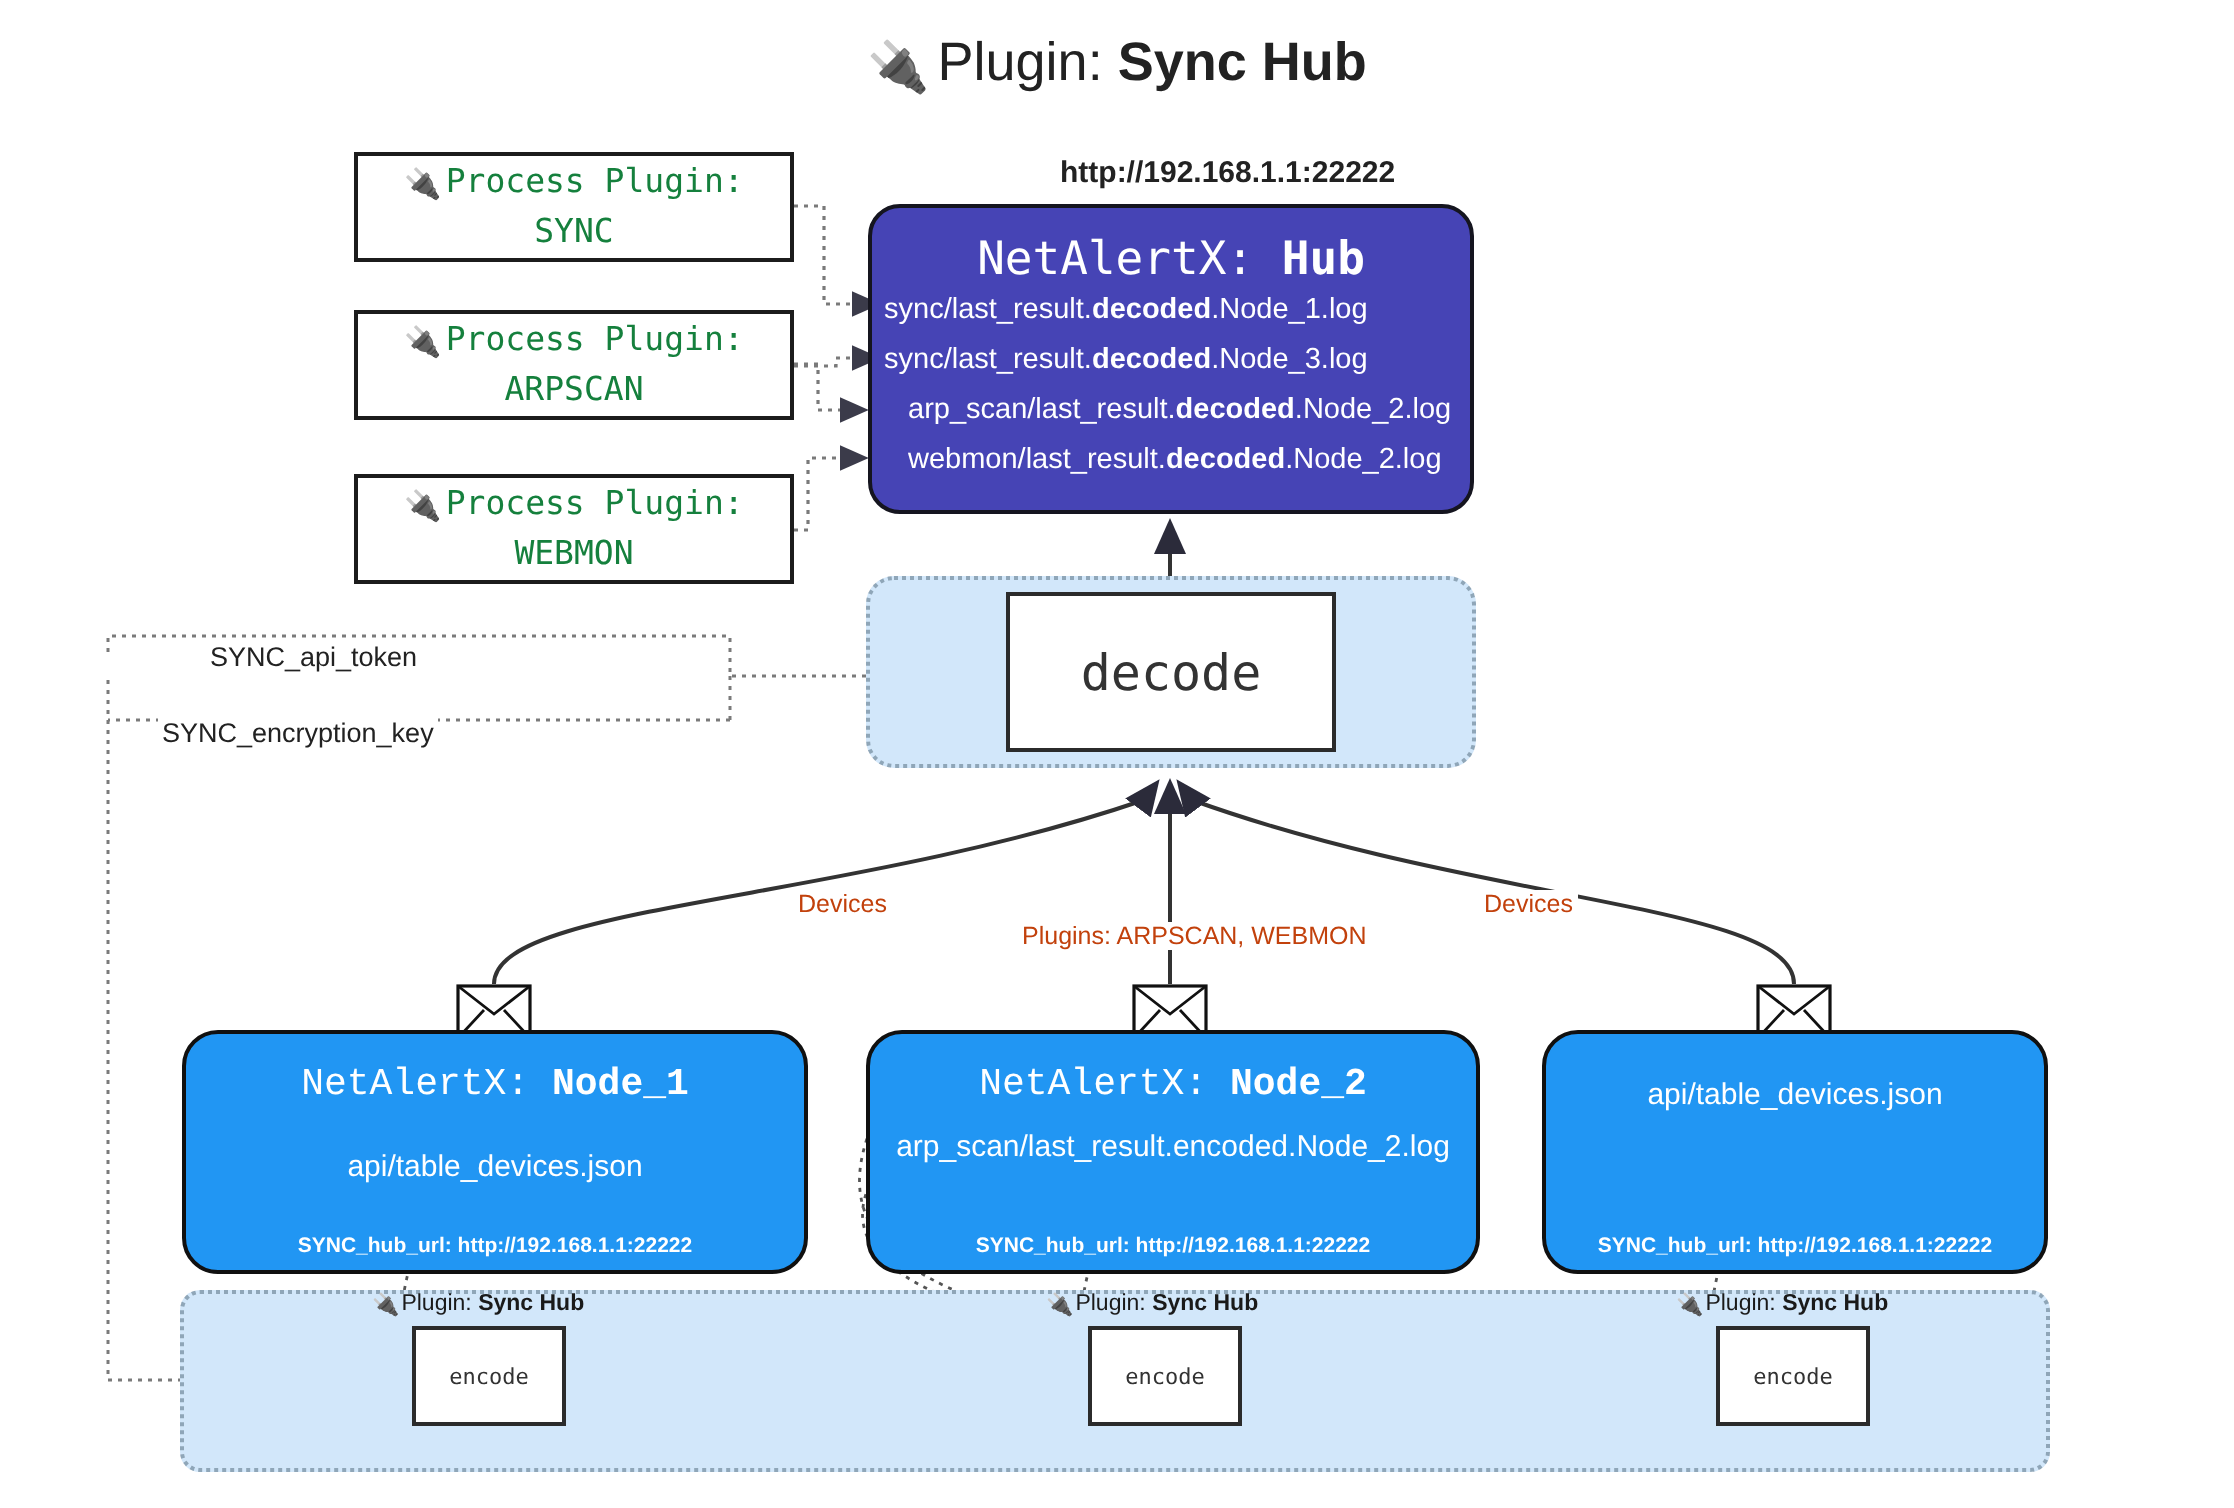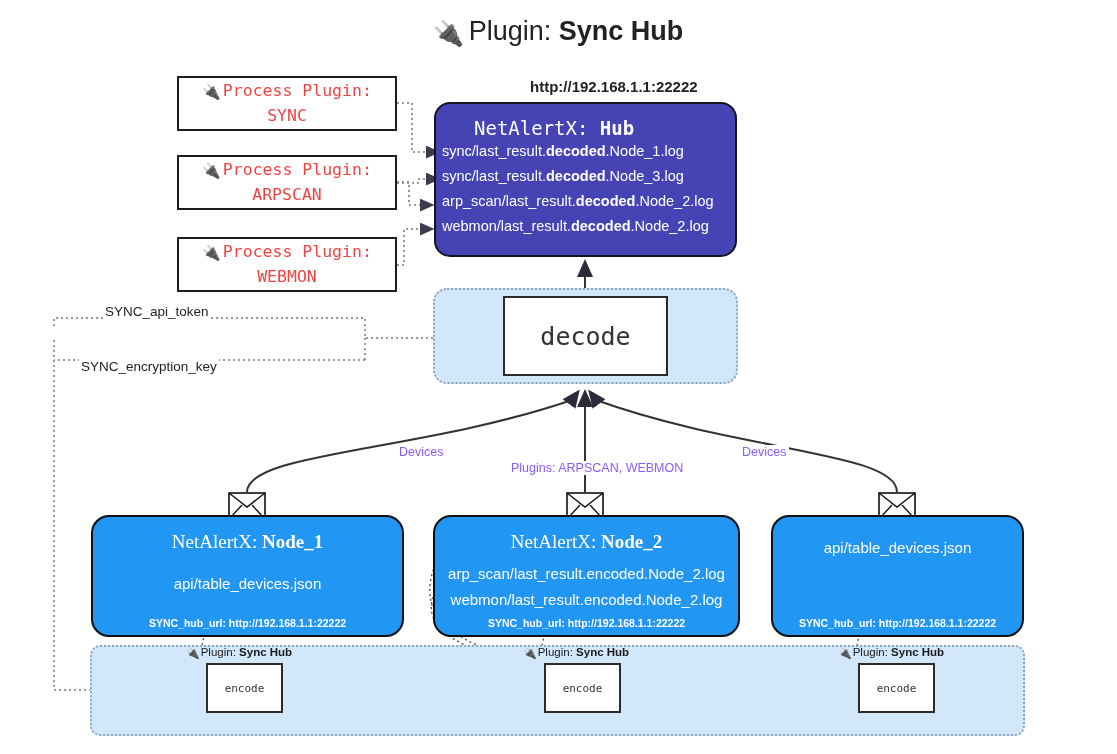--- a/index.html
+++ b/index.html
@@ -5,54 +5,54 @@
   html,body{margin:0;padding:0;background:#ffffff;}
   body{width:1117px;height:754px;font-family:"Liberation Sans",sans-serif;color:#1a1a1a;}
   #stage{position:relative;width:1117px;height:754px;overflow:hidden;}
   #wires{position:absolute;left:0;top:0;width:1117px;height:754px;pointer-events:none;}
 
   .ttl{position:absolute;left:0;top:16px;width:1117px;text-align:center;font-size:27px;color:#222;}
   .ttl .pl{font-size:25px;vertical-align:-2px;margin-right:4px;}
   .ttl b{font-weight:bold;}
 
   .procbox{position:absolute;box-sizing:border-box;border:2px solid #1c1c1c;background:#fff;
-    font-family:"DejaVu Sans Mono","Liberation Mono",monospace;font-size:16.5px;color:#ef4444;
+    font-family:"DejaVu Sans Mono","Liberation Mono",monospace;font-size:16.5px;color:#15803d;
     display:flex;flex-direction:column;align-items:center;justify-content:center;line-height:1.5;}
   .procbox .l1{white-space:nowrap;}
   .procbox .l1 .pl{font-family:"DejaVu Sans",sans-serif;font-size:15px;vertical-align:-1px;margin-right:2px;}
 
   .hub{position:absolute;box-sizing:border-box;background:#4644b5;border:2px solid #15151f;
     border-radius:16px;color:#fff;}
-  .hub .hdr{text-align:left;font-family:"DejaVu Sans Mono","Liberation Mono",monospace;
-    font-size:19px;margin-top:13px;margin-left:38px;}
+  .hub .hdr{text-align:center;font-family:"DejaVu Sans Mono","Liberation Mono",monospace;
+    font-size:23px;margin-top:13px;}
   .hub .hdr b{font-weight:bold;}
   .hub .ln{font-size:14.5px;margin-left:6px;white-space:nowrap;line-height:1.73;}
   .hub .ln b{font-weight:bold;}
-  .hub .ln.wide{margin-left:6px;font-size:14.5px;}
+  .hub .ln.wide{margin-left:18px;font-size:14.5px;}
   .urlcap{position:absolute;font-size:15px;font-weight:bold;color:#222;white-space:nowrap;}
 
   .band{position:absolute;box-sizing:border-box;background:#d2e7fa;border:2px dotted #8fa6b8;
     border-radius:14px;}
   .bandflat{position:absolute;box-sizing:border-box;background:#d2e7fa;border:2px dotted #8fa6b8;
     border-radius:10px;}
 
   .whitebox{position:absolute;box-sizing:border-box;background:#fff;border:2px solid #2b2b2b;
     display:flex;align-items:center;justify-content:center;
     font-family:"DejaVu Sans Mono","Liberation Mono",monospace;color:#333;}
 
   .node{position:absolute;box-sizing:border-box;background:#2196f3;border:2px solid #101010;
     border-radius:18px;color:#fff;}
-  .node .hdr{text-align:center;font-family:Liberation Serif, serif;
+  .node .hdr{text-align:center;font-family:Liberation Mono, monospace;
     font-size:19px;margin-top:14px;}
   .node .hdr b{font-weight:bold;}
   .node .mid{text-align:center;font-size:15px;line-height:1.75;}
   .node .foot{position:absolute;left:0;bottom:6px;width:100%;text-align:center;
     font-size:10.5px;font-weight:bold;white-space:nowrap;}
 
-  .elabel{position:absolute;font-size:12.5px;color:#8b5cf6;background:#fff;padding:0 3px;white-space:nowrap;}
+  .elabel{position:absolute;font-size:12.5px;color:#c2410c;background:#fff;padding:0 3px;white-space:nowrap;}
   .dlabel{position:absolute;font-size:13.5px;color:#222;background:#fff;padding:0 2px;white-space:nowrap;}
   .plabel{position:absolute;font-size:11.5px;color:#1a1a1a;white-space:nowrap;}
   .plabel .pl{font-size:11px;vertical-align:-1px;margin-right:1px;}
   .plabel b{font-weight:bold;}
 
   .env{position:absolute;width:38px;height:28px;}
 </style>
 </head>
 <body>
 
@@ -127,21 +127,21 @@
     <div class="ln"><span>sync/last_result.</span><b>decoded</b><span>.Node_3.log</span></div>
     <div class="ln wide"><span>arp_scan/last_result.</span><b>decoded</b><span>.Node_2.log</span></div>
     <div class="ln wide"><span>webmon/last_result.</span><b>decoded</b><span>.Node_2.log</span></div>
   </div>
 
   <div class="band" style="left:433px;top:288px;width:305px;height:96px;"></div>
   <div class="whitebox" style="left:503px;top:296px;width:165px;height:80px;font-size:25px;">
     <span>decode</span>
   </div>
 
-  <div class="dlabel" style="left:103px;top:304px;text-align:right;">SYNC_api_token</div>
+  <div class="dlabel" style="left:103px;top:321px;text-align:right;">SYNC_api_token</div>
   <div class="dlabel" style="left:79px;top:359px;">SYNC_encryption_key</div>
 
   <div class="elabel" style="left:396px;top:445px;">Devices</div>
   <div class="elabel" style="left:739px;top:445px;">Devices</div>
   <div class="elabel" style="left:508px;top:461px;">Plugins: ARPSCAN, WEBMON</div>
 
   <svg class="env" style="left:228px;top:492px;" viewBox="0 0 38 28">
     <rect x="1" y="1" width="36" height="26" fill="#fff" stroke="#111" stroke-width="1.6"></rect>
     <path d="M1,1 L19,15 L37,1 M1,27 L14,13 M37,27 L24,13" fill="none" stroke="#111" stroke-width="1.4"></path>
   </svg>
@@ -156,21 +156,20 @@
 
   <div class="node" style="left:91px;top:515px;width:313px;height:122px;">
     <div class="hdr"><span>NetAlertX: </span><b>Node_1</b></div>
     <div class="mid" style="margin-top:18px;">api/table_devices.json</div>
     <div class="foot">SYNC_hub_url: http://192.168.1.1:22222</div>
   </div>
 
   <div class="node" style="left:433px;top:515px;width:307px;height:122px;">
     <div class="hdr"><span>NetAlertX: </span><b>Node_2</b></div>
     <div class="mid" style="margin-top:8px;">arp_scan/last_result.encoded.Node_2.log</div>
-    <div class="mid">webmon/last_result.encoded.Node_2.log</div>
     <div class="foot">SYNC_hub_url: http://192.168.1.1:22222</div>
   </div>
 
   <div class="node" style="left:771px;top:515px;width:253px;height:122px;">
     <div class="mid" style="margin-top:18px;">api/table_devices.json</div>
     <div class="foot">SYNC_hub_url: http://192.168.1.1:22222</div>
   </div>
 
   <div class="bandflat" style="left:90px;top:645px;width:935px;height:91px;"></div>
 

